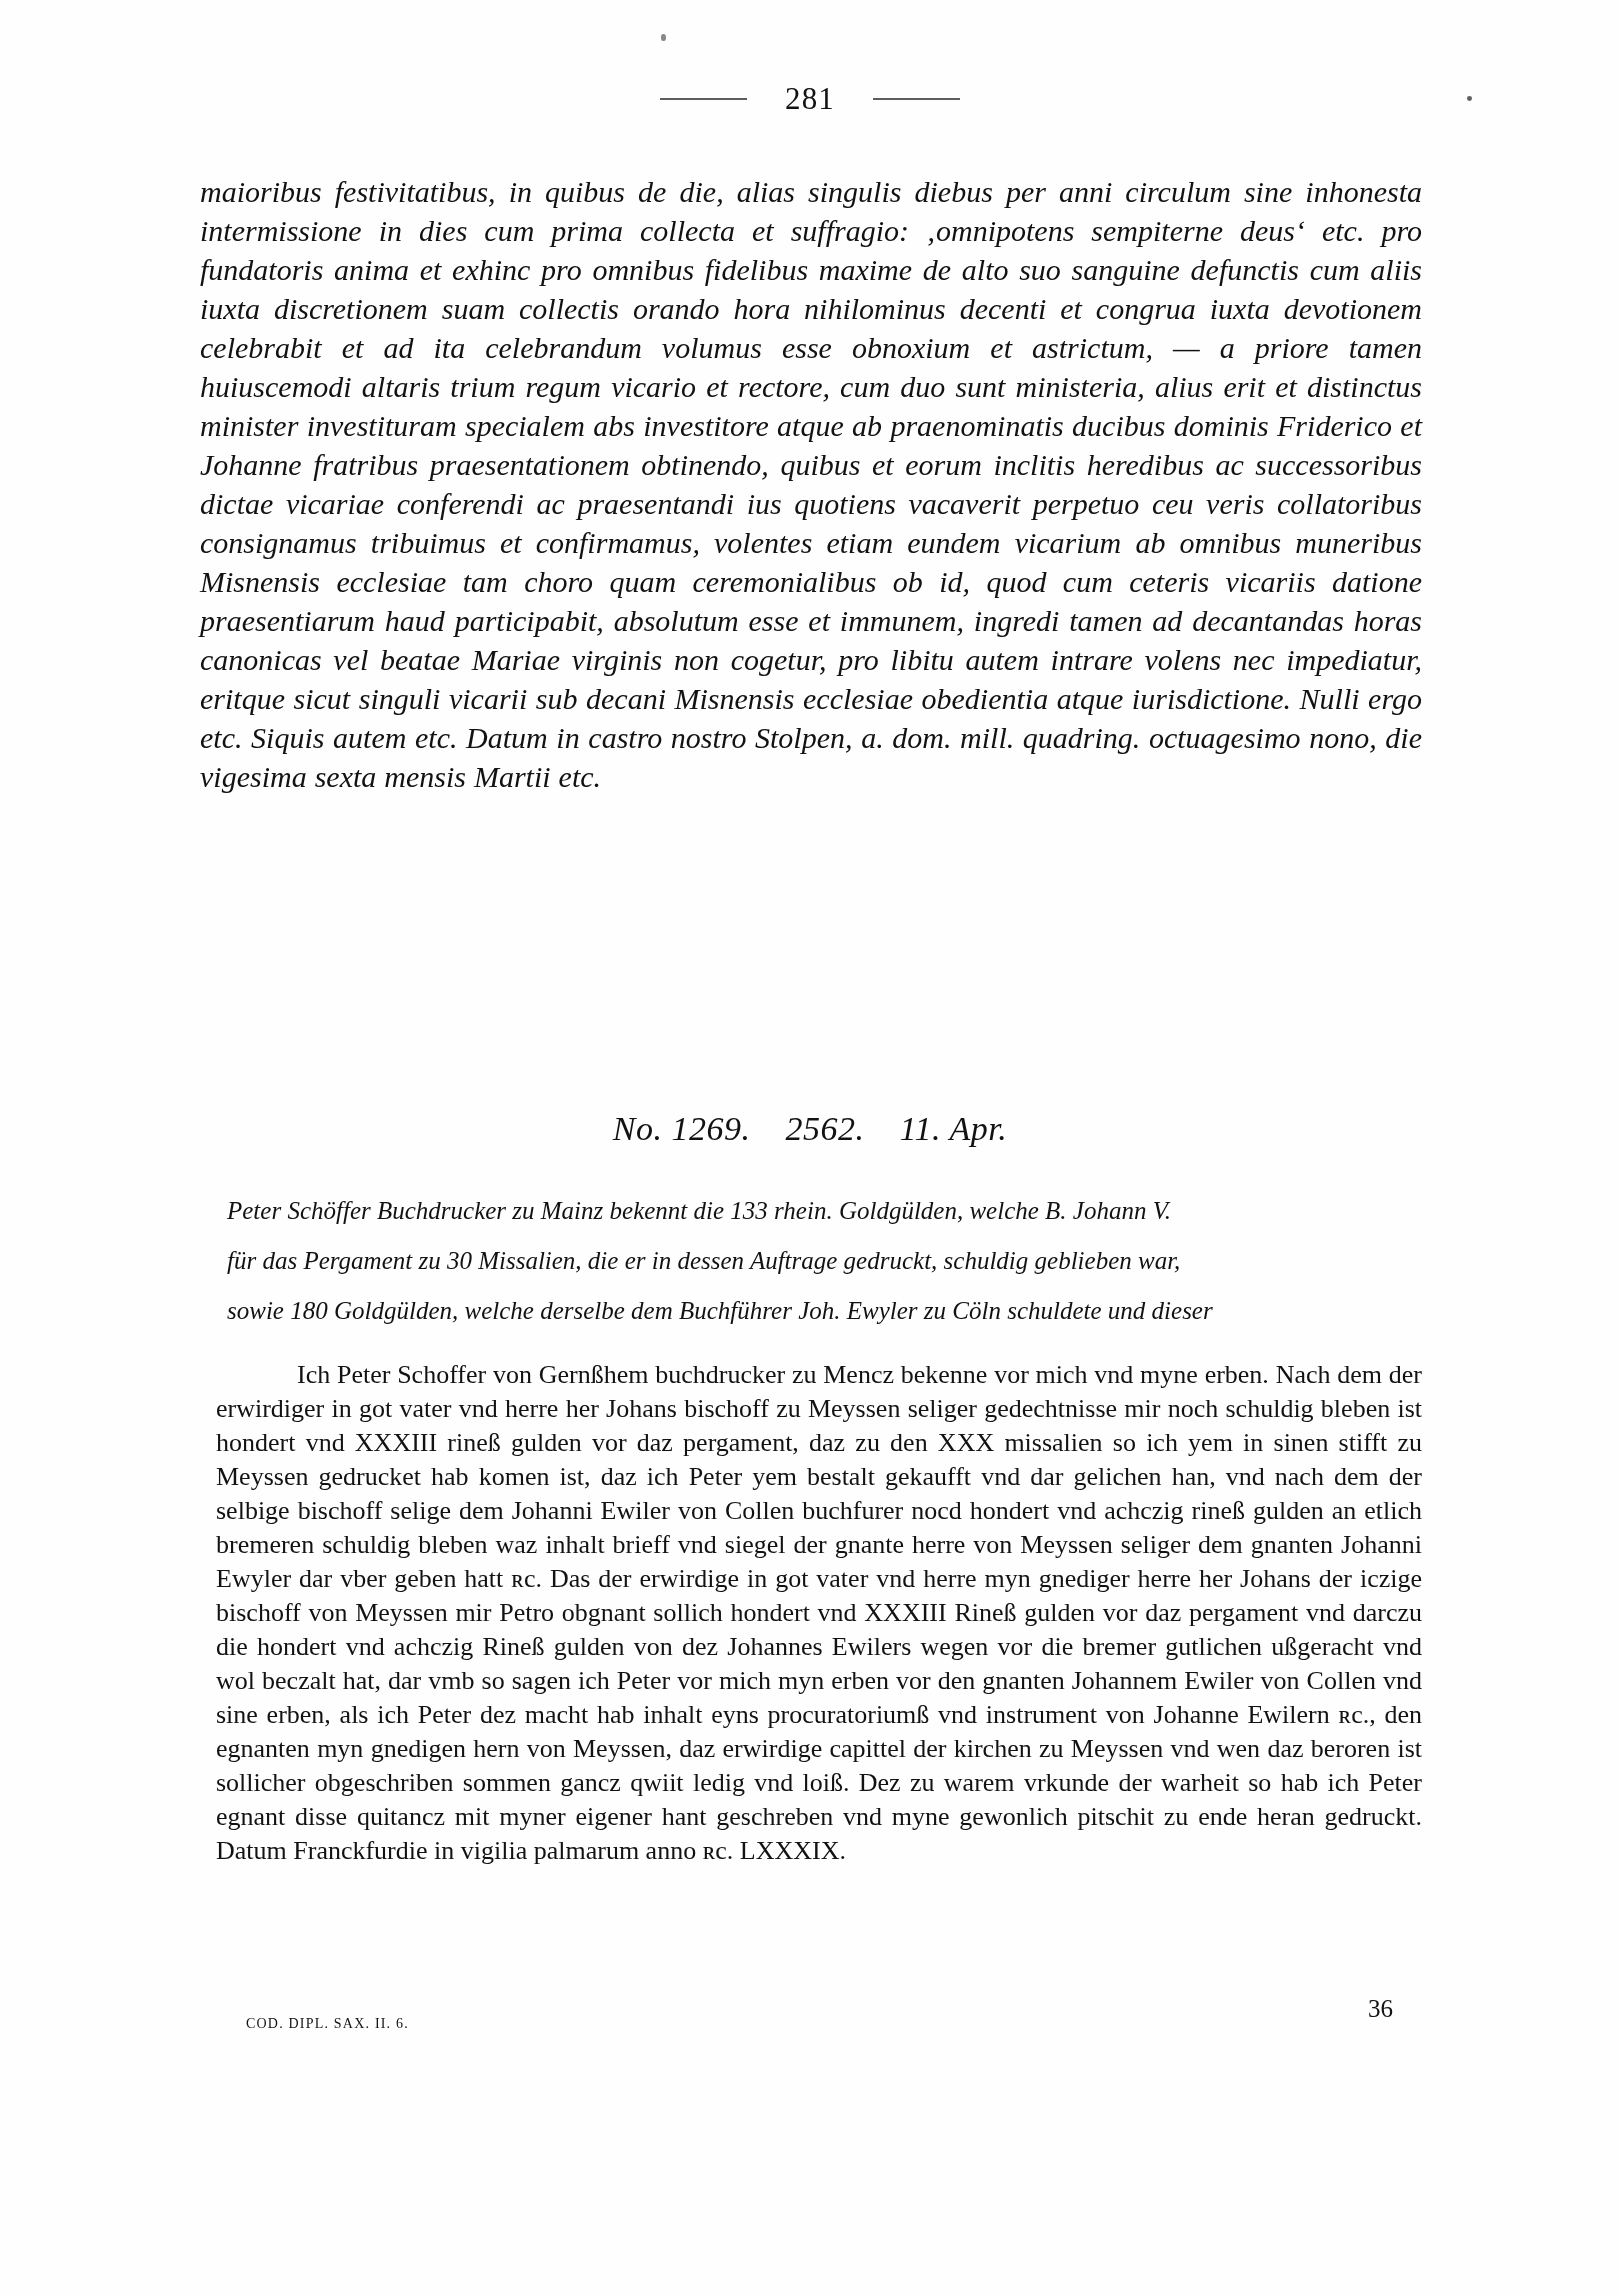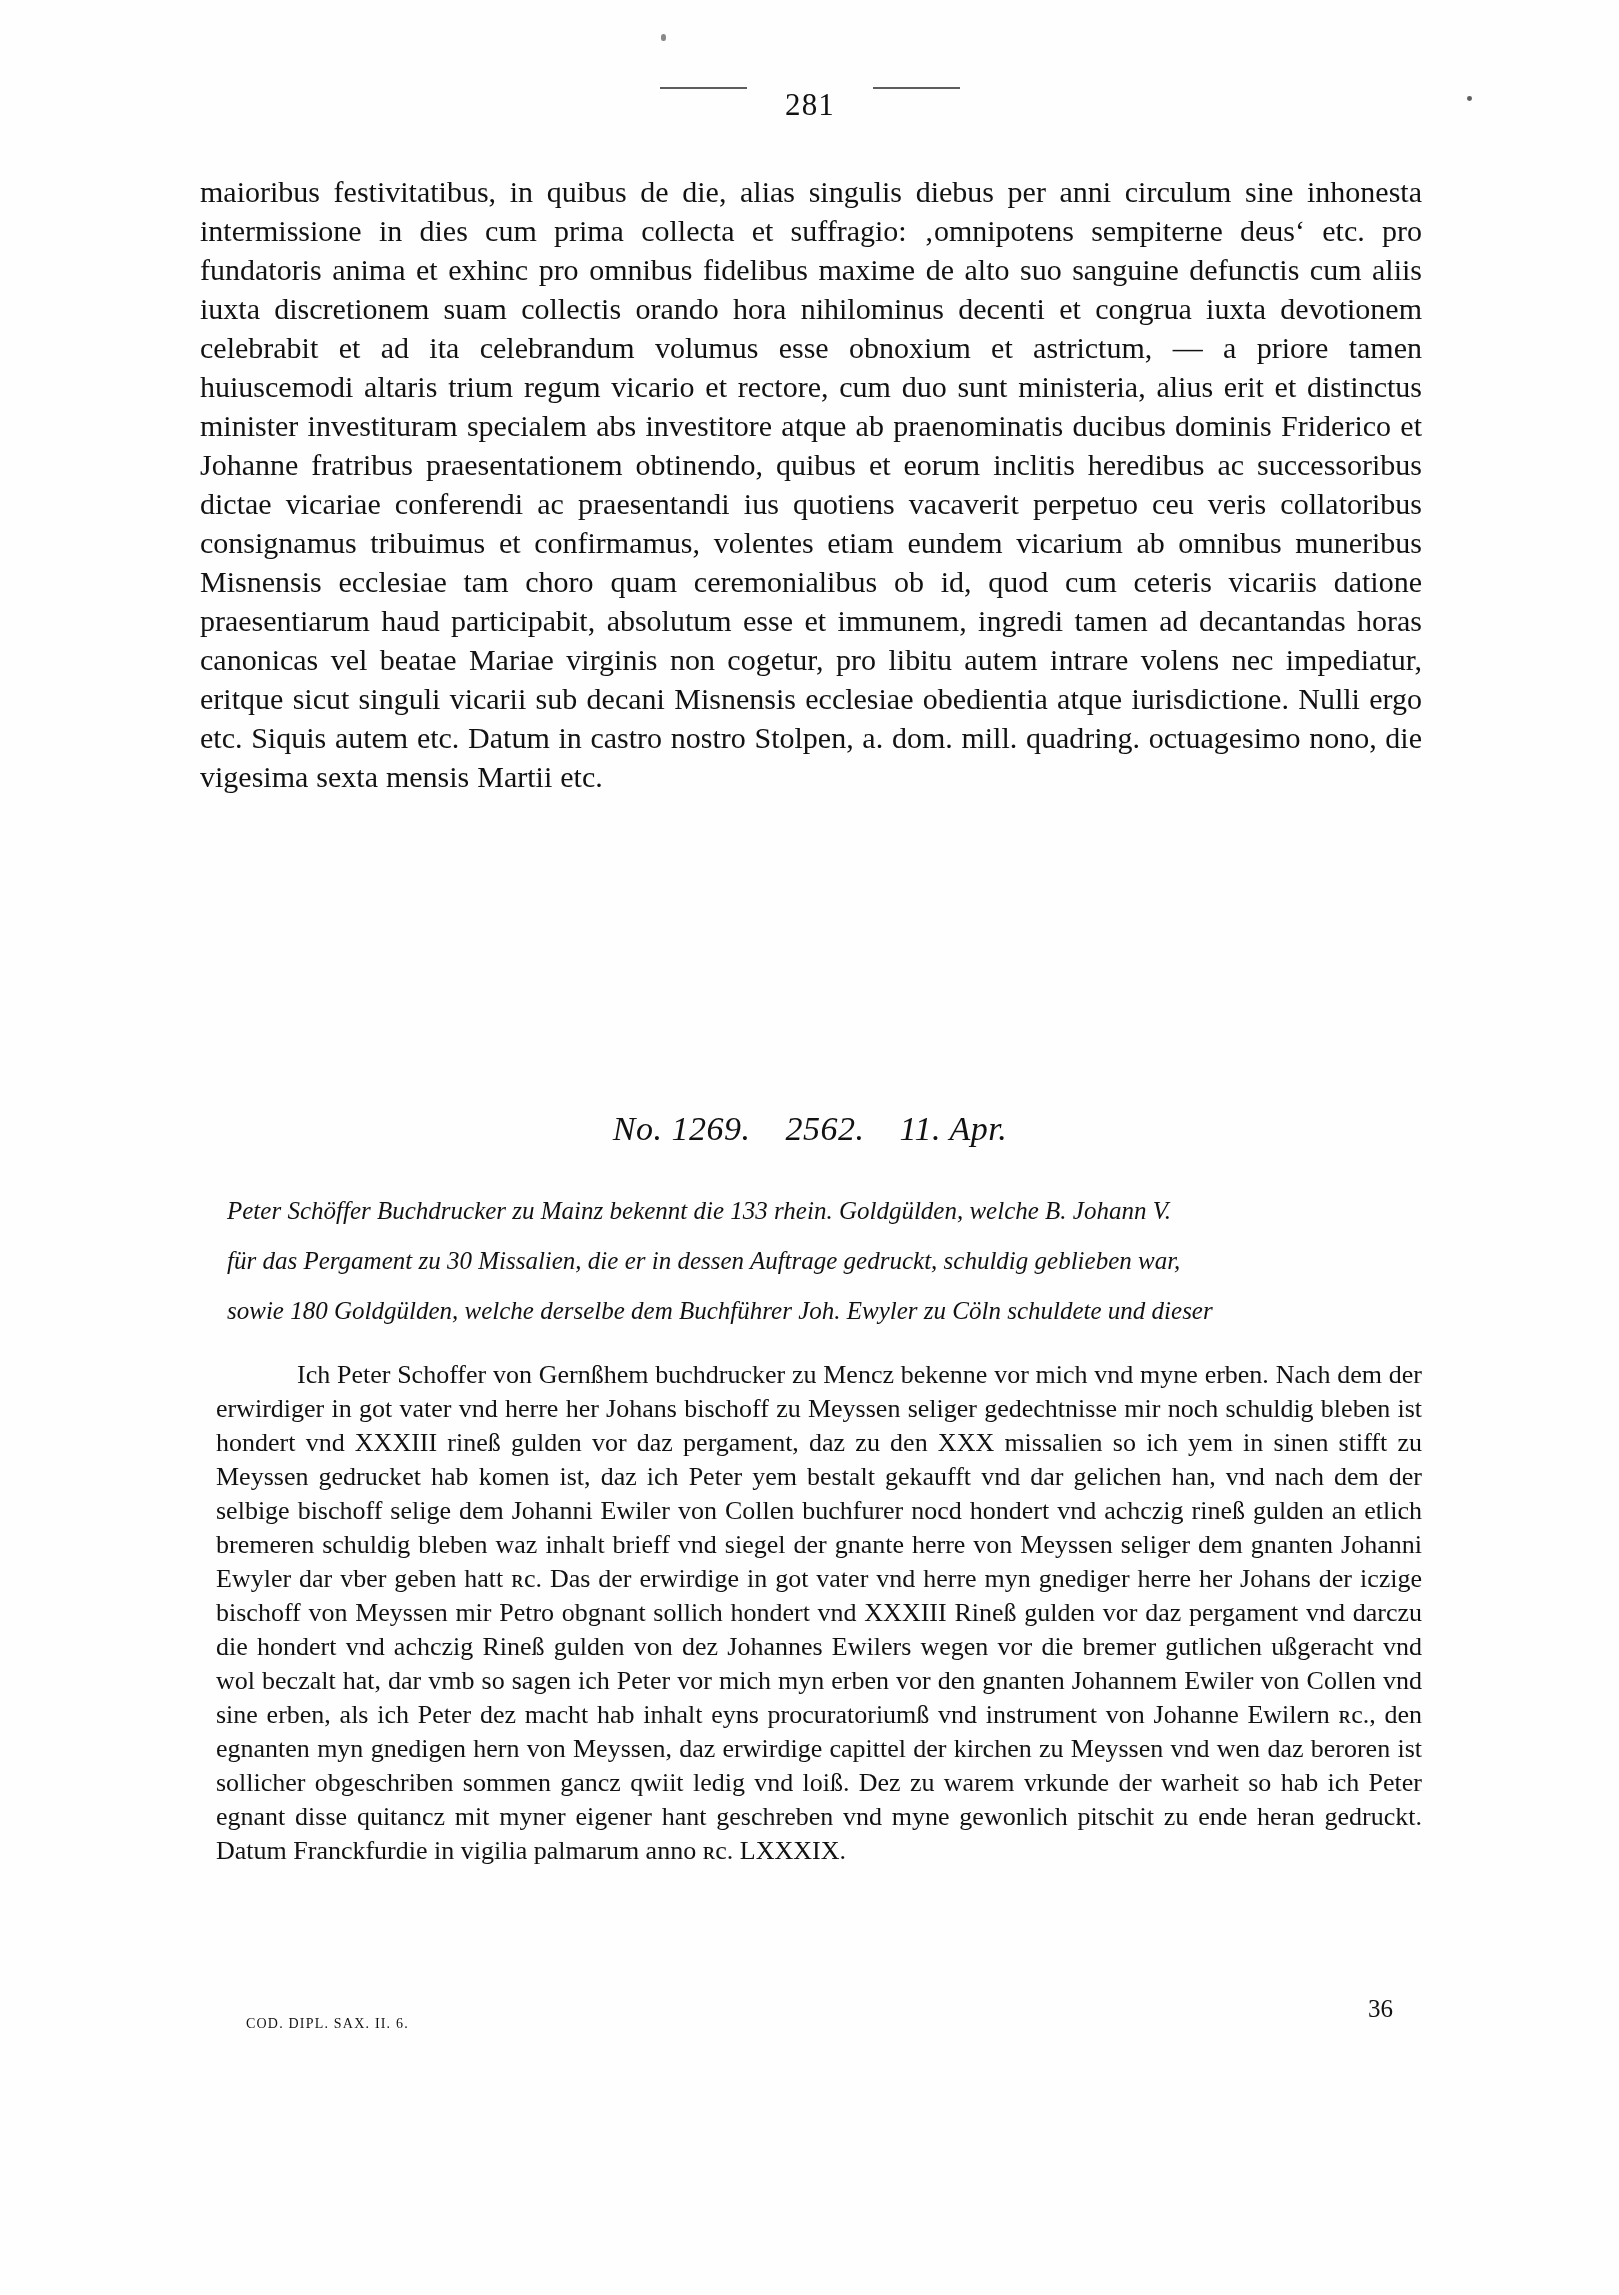--- a/index.html
+++ b/index.html
@@ -21,20 +21,21 @@
   .running-head {
     position: absolute;
     top: 81px;
     left: 0;
     width: 1620px;
     text-align: center;
     height: 49px;
   }
   .rh-inner {
     display: inline-flex;
+    align-items: center;
     justify-content: center;
     gap: 38px;
   }
   .rh-rule {
     display: inline-block;
     width: 87px;
     height: 2.2px;
     background: #1a1a1a;
     opacity: .85;
   }
@@ -56,21 +57,21 @@
     width: 1222px;
   }
   .latin-body {
     top: 172px;
     font-size: 30px;
     line-height: 39px;
     text-align: justify;
     text-justify: inter-word;
     word-spacing: 0.5px;
   }
-  .latin-body p { margin: 0; }
+  .latin-body p { margin: 0; font-style: italic; }
 
   .source-note {
     top: 969px;
     left: 200px;
     width: 1222px;
     text-align: center;
     font-size: 18px;
     line-height: 24px;
     letter-spacing: 0.2px;
   }

